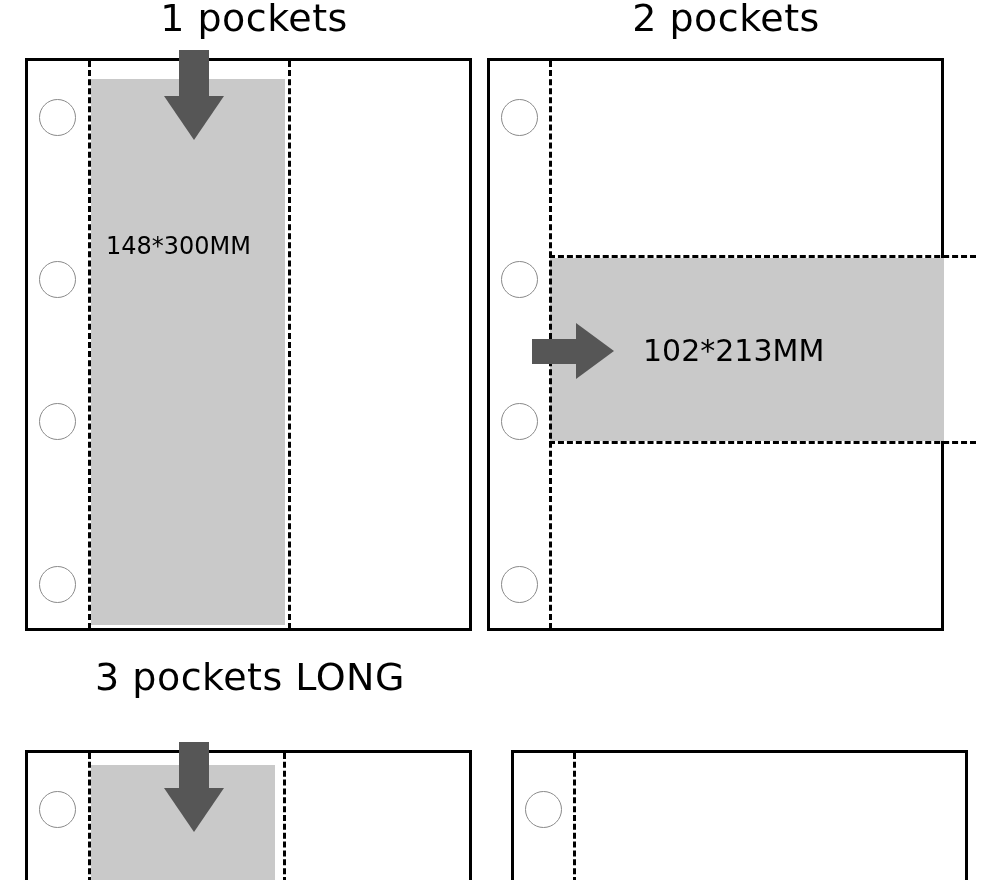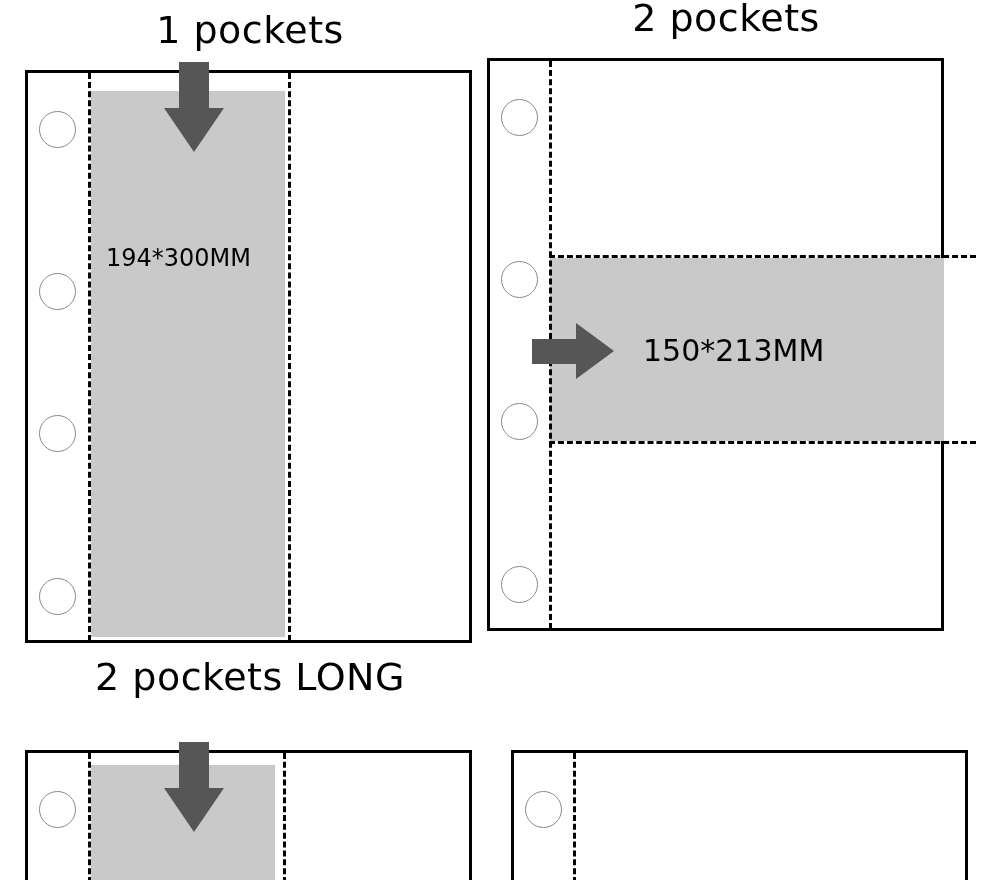--- a/index.html
+++ b/index.html
@@ -107,42 +107,42 @@
     color: #000000;
     white-space: nowrap;
   }
   .dim-label.big {
     font-size: 30px;
   }
 </style>
 </head>
 <body>
 
-<div class="panel-cell" style="left:0; top:12px; width:500px; height:645px;">
+<div class="panel-cell" style="left:0; top:0; width:500px; height:645px;padding-left:8px;">
 
   <div class="panel-title" style="left:0; top:-4px;">1 pockets</div>
 
   <div class="sheet" style="left:25px; top:58px; width:447px; height:573px;"></div>
 
   <div class="pocket" style="left:91px; top:79px; width:194px; height:546px;"></div>
 
   <div class="fold-v" style="left:88px; top:61px; height:568px;"></div>
   <div class="fold-v" style="left:288px; top:61px; height:568px;"></div>
 
   <div class="hole" style="left:39px; top:99px; width:37px; height:37px;"></div>
   <div class="hole" style="left:39px; top:261px; width:37px; height:37px;"></div>
   <div class="hole" style="left:39px; top:403px; width:37px; height:37px;"></div>
   <div class="hole" style="left:39px; top:566px; width:37px; height:37px;"></div>
 
   <div class="arrow-down" style="left:164px; top:50px; width:60px; height:90px;">
     <div class="shaft" style="left:15px; top:0; width:30px; height:48px;"></div>
     <div class="head" style="left:0; top:46px;"></div>
   </div>
 
-  <div class="dim-label" style="left:106px; top:232px;">194*300MM</div>
+  <div class="dim-label" style="left:106px; top:232px;">148*300MM</div>
 </div>
 
 <div class="panel-cell" style="left:476px; top:0; width:500px; height:645px;">
 
   <div class="panel-title" style="left:0; top:-4px;">2 pockets</div>
 
   <div class="sheet" style="left:11px; top:58px; width:457px; height:573px;"></div>
 
   <div class="pocket" style="left:74px; top:258px; width:394px; height:183px;"></div>
 
@@ -153,26 +153,26 @@
   <div class="hole" style="left:25px; top:99px; width:37px; height:37px;"></div>
   <div class="hole" style="left:25px; top:261px; width:37px; height:37px;"></div>
   <div class="hole" style="left:25px; top:403px; width:37px; height:37px;"></div>
   <div class="hole" style="left:25px; top:566px; width:37px; height:37px;"></div>
 
   <div class="arrow-right" style="left:56px; top:323px; width:82px; height:56px;">
     <div class="shaft" style="left:0; top:16px; width:48px; height:25px;"></div>
     <div class="head" style="left:44px; top:0;"></div>
   </div>
 
-  <div class="dim-label big" style="left:167px; top:333px;">150*213MM</div>
+  <div class="dim-label big" style="left:167px; top:333px;">102*213MM</div>
 </div>
 
 <div class="panel-cell" style="left:0; top:645px; width:500px; height:235px;">
 
-  <div class="panel-title" style="left:0; top:10px;">2 pockets LONG</div>
+  <div class="panel-title" style="left:0; top:10px;">3 pockets LONG</div>
 
   <div class="sheet" style="left:25px; top:105px; width:447px; height:160px;"></div>
 
   <div class="pocket" style="left:91px; top:120px; width:184px; height:145px;"></div>
 
   <div class="fold-v" style="left:88px; top:108px; height:130px;"></div>
   <div class="fold-v" style="left:283px; top:108px; height:130px;"></div>
 
   <div class="hole" style="left:39px; top:146px; width:37px; height:37px;"></div>
 

